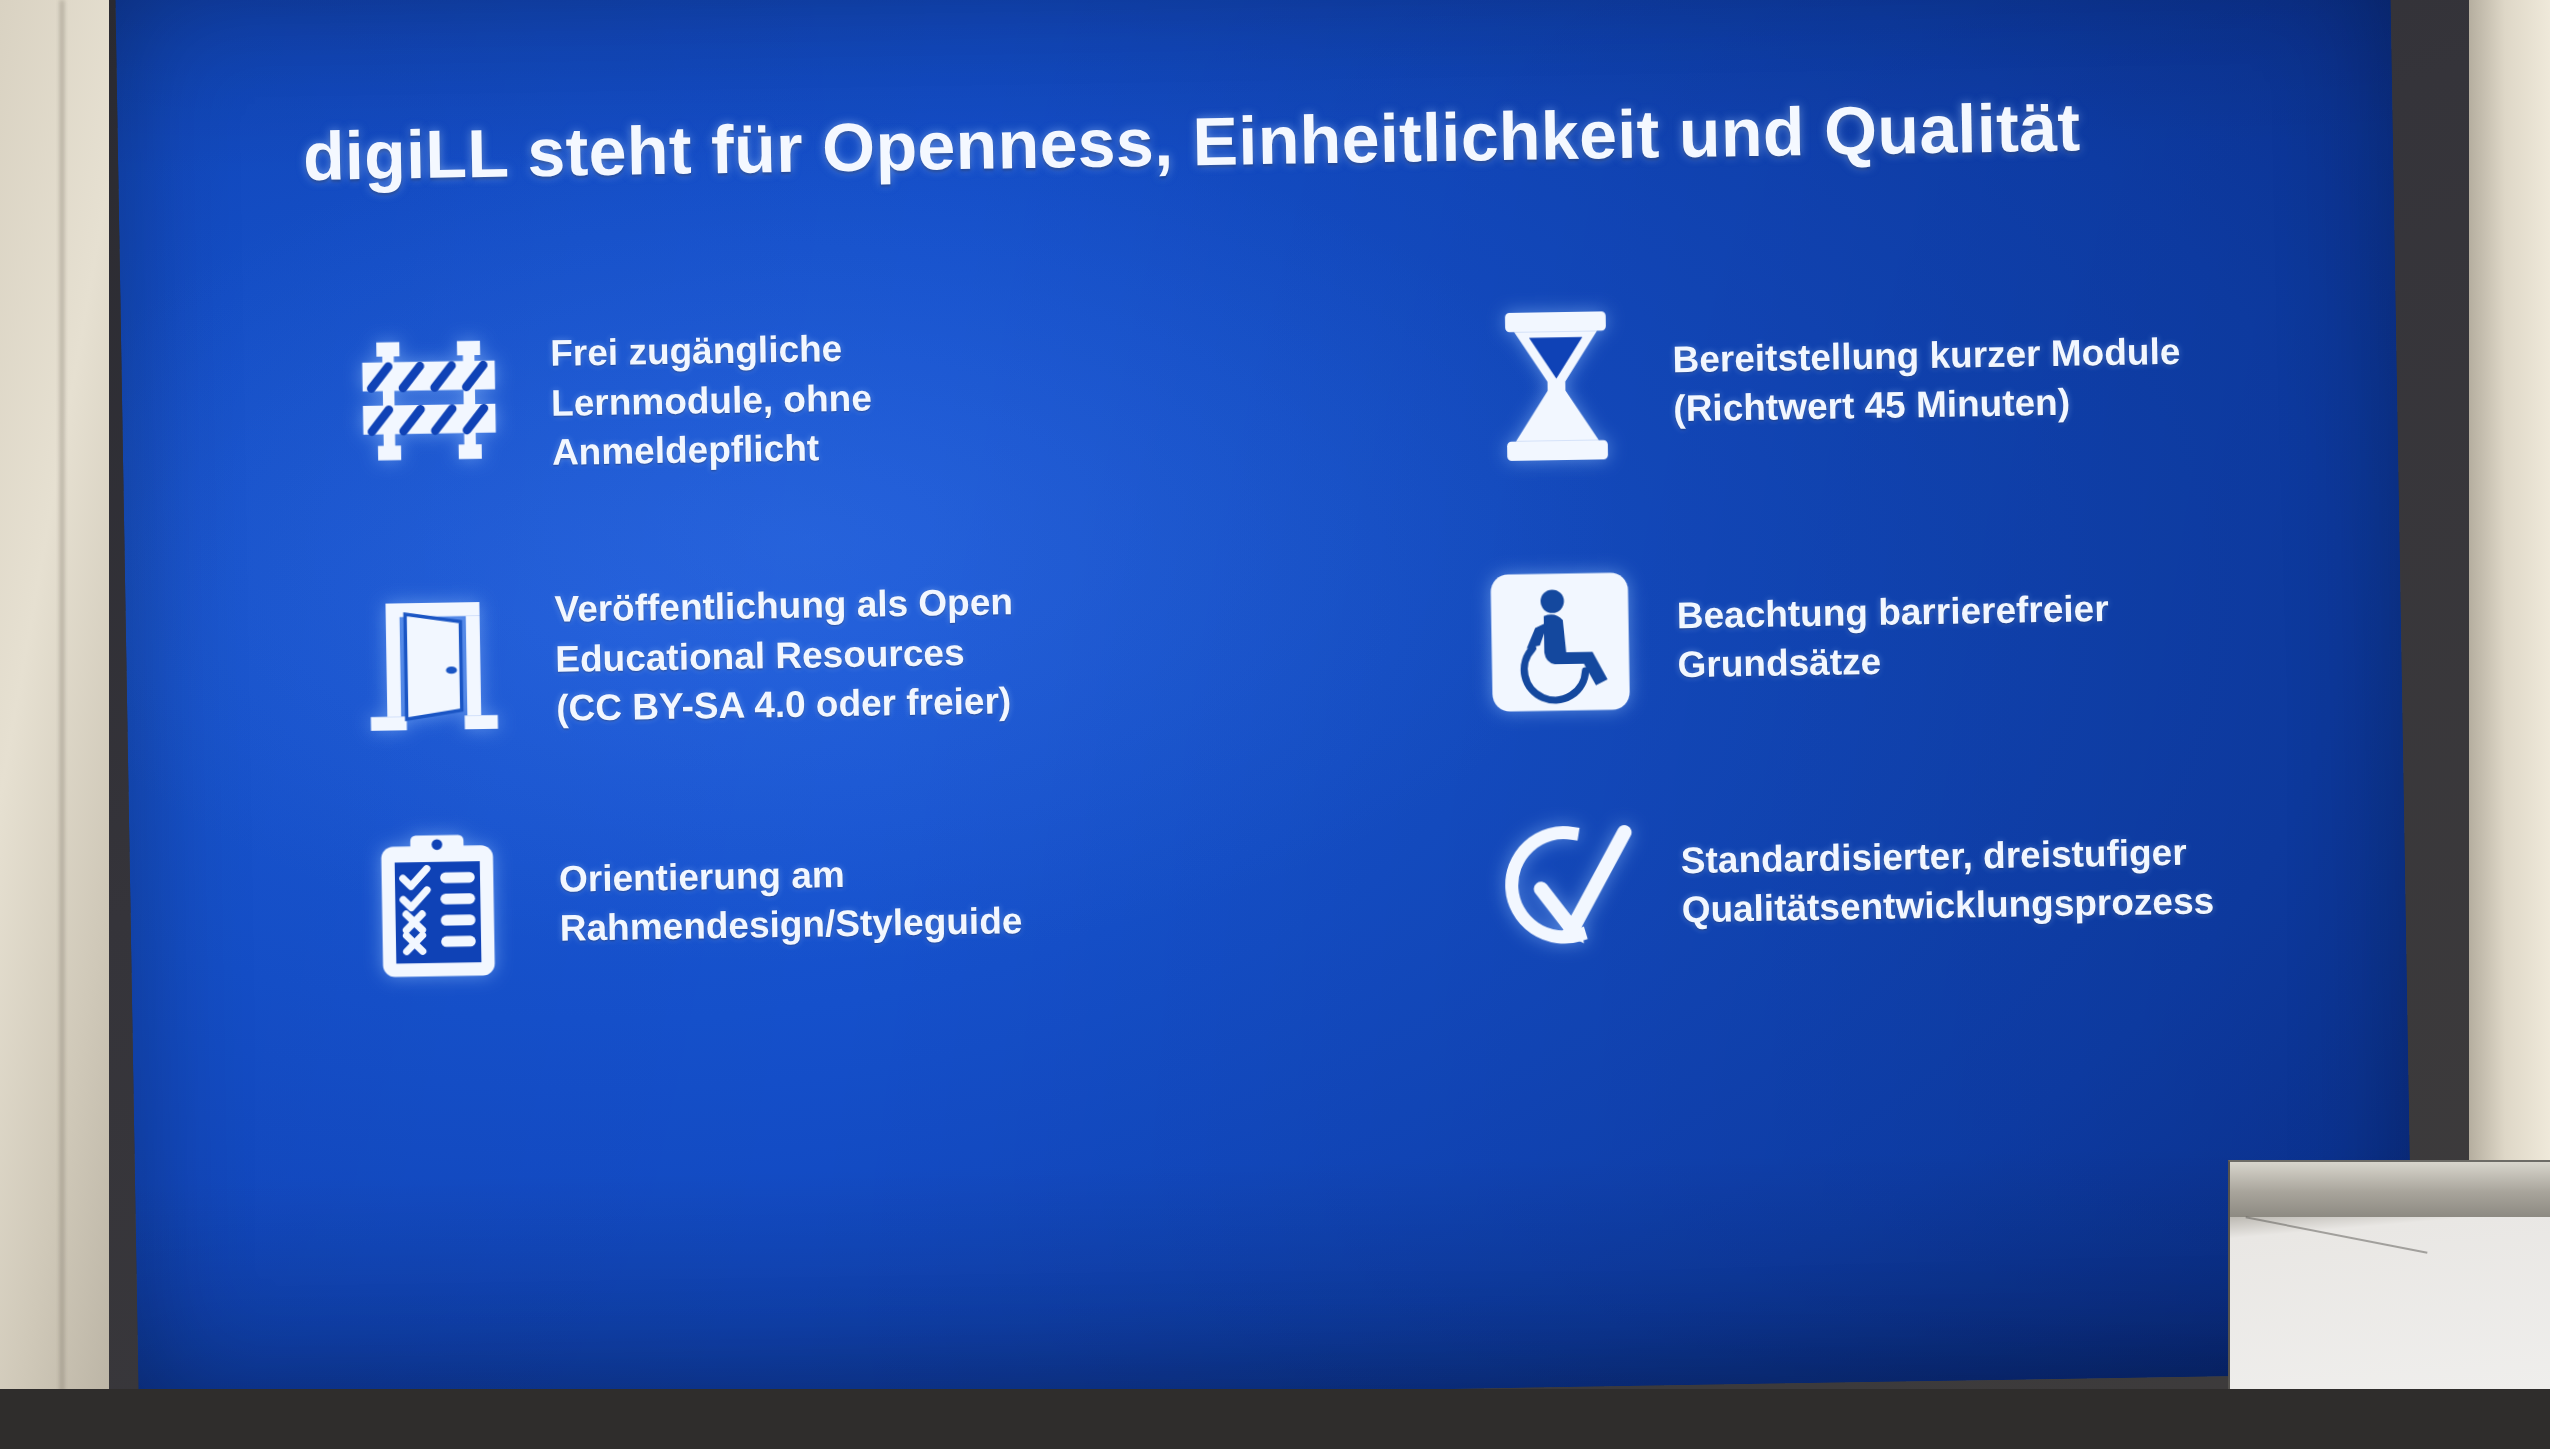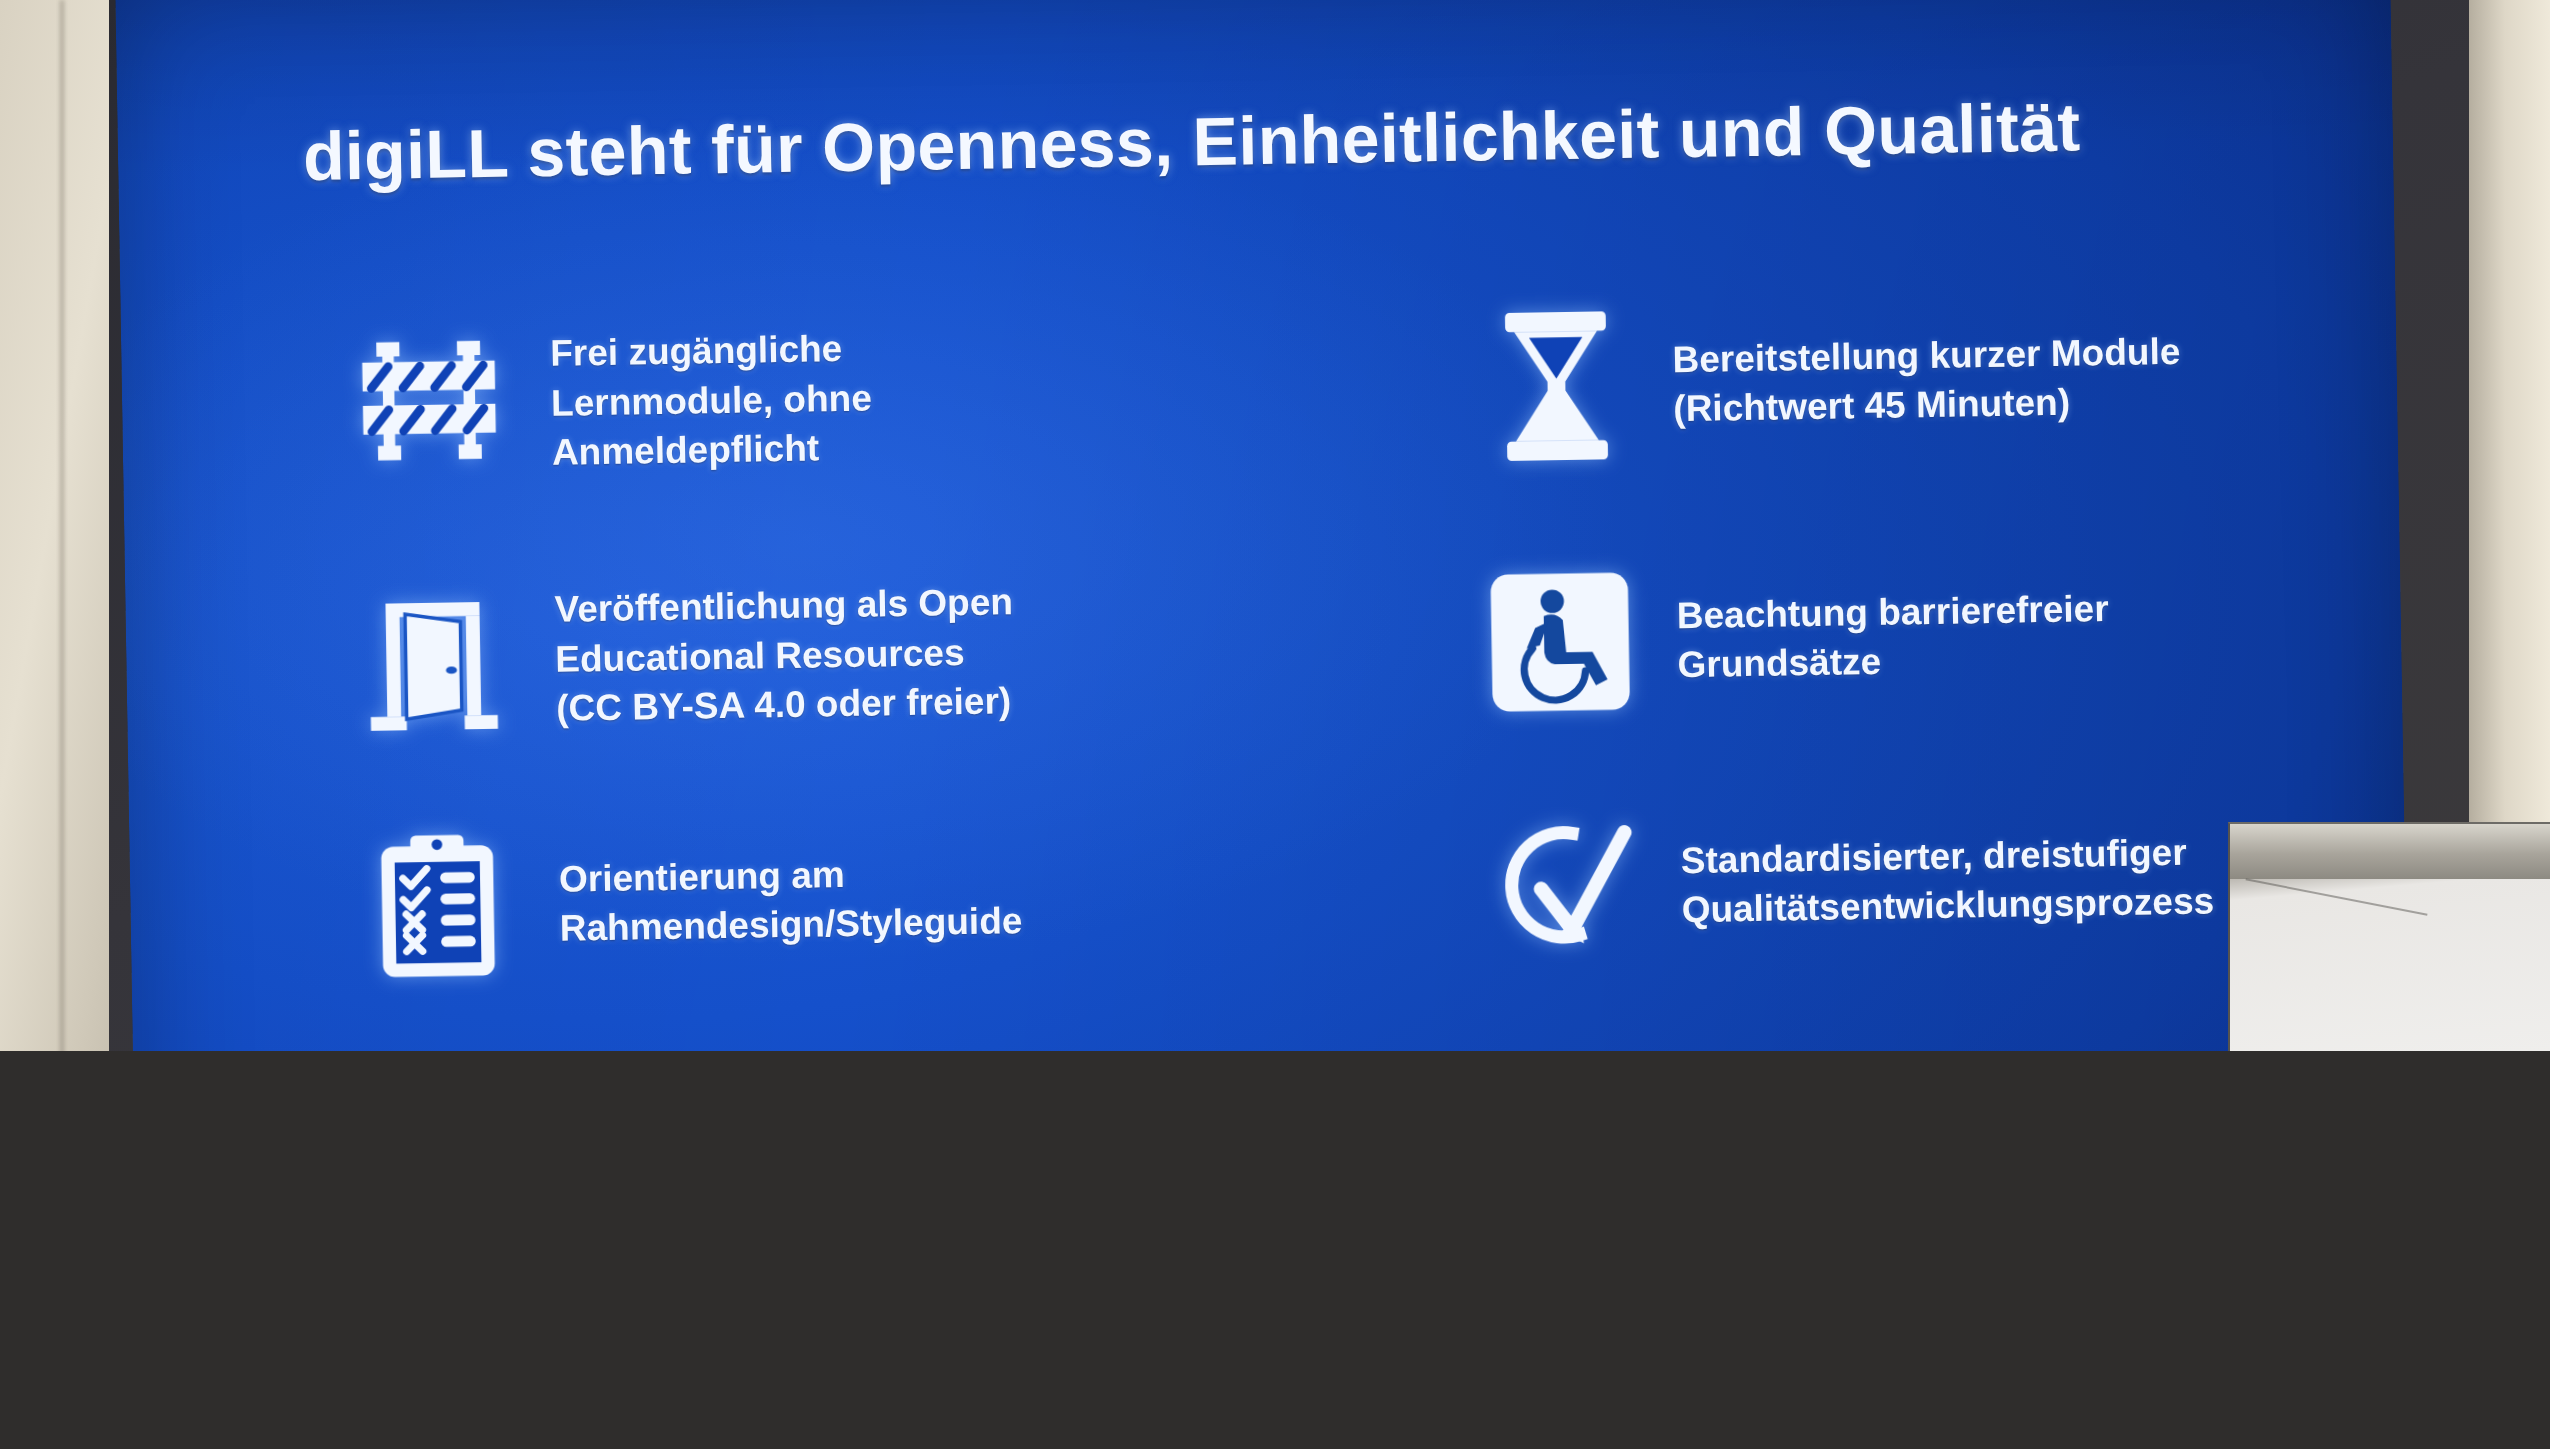--- a/index.html
+++ b/index.html
@@ -10,21 +10,21 @@
     height: 1449px;
     overflow: hidden;
     background: #2f2d2c;
     font-family: "Liberation Sans", sans-serif;
   }
 
   
   #scene {
     position: relative;
     width: 2550px;
-    height: 1051px;
+    height: 1389px;
     background: #3a3735;
     overflow: hidden;
   }
 
   
   .wall-strip {
     position: absolute;
     left: 0; top: 0;
     width: 115px; height: 1449px;
     background: linear-gradient(100deg, #d9d2c2 0%, #e6e0d1 38%, #cfc8b8 72%, #b9b2a3 100%);

